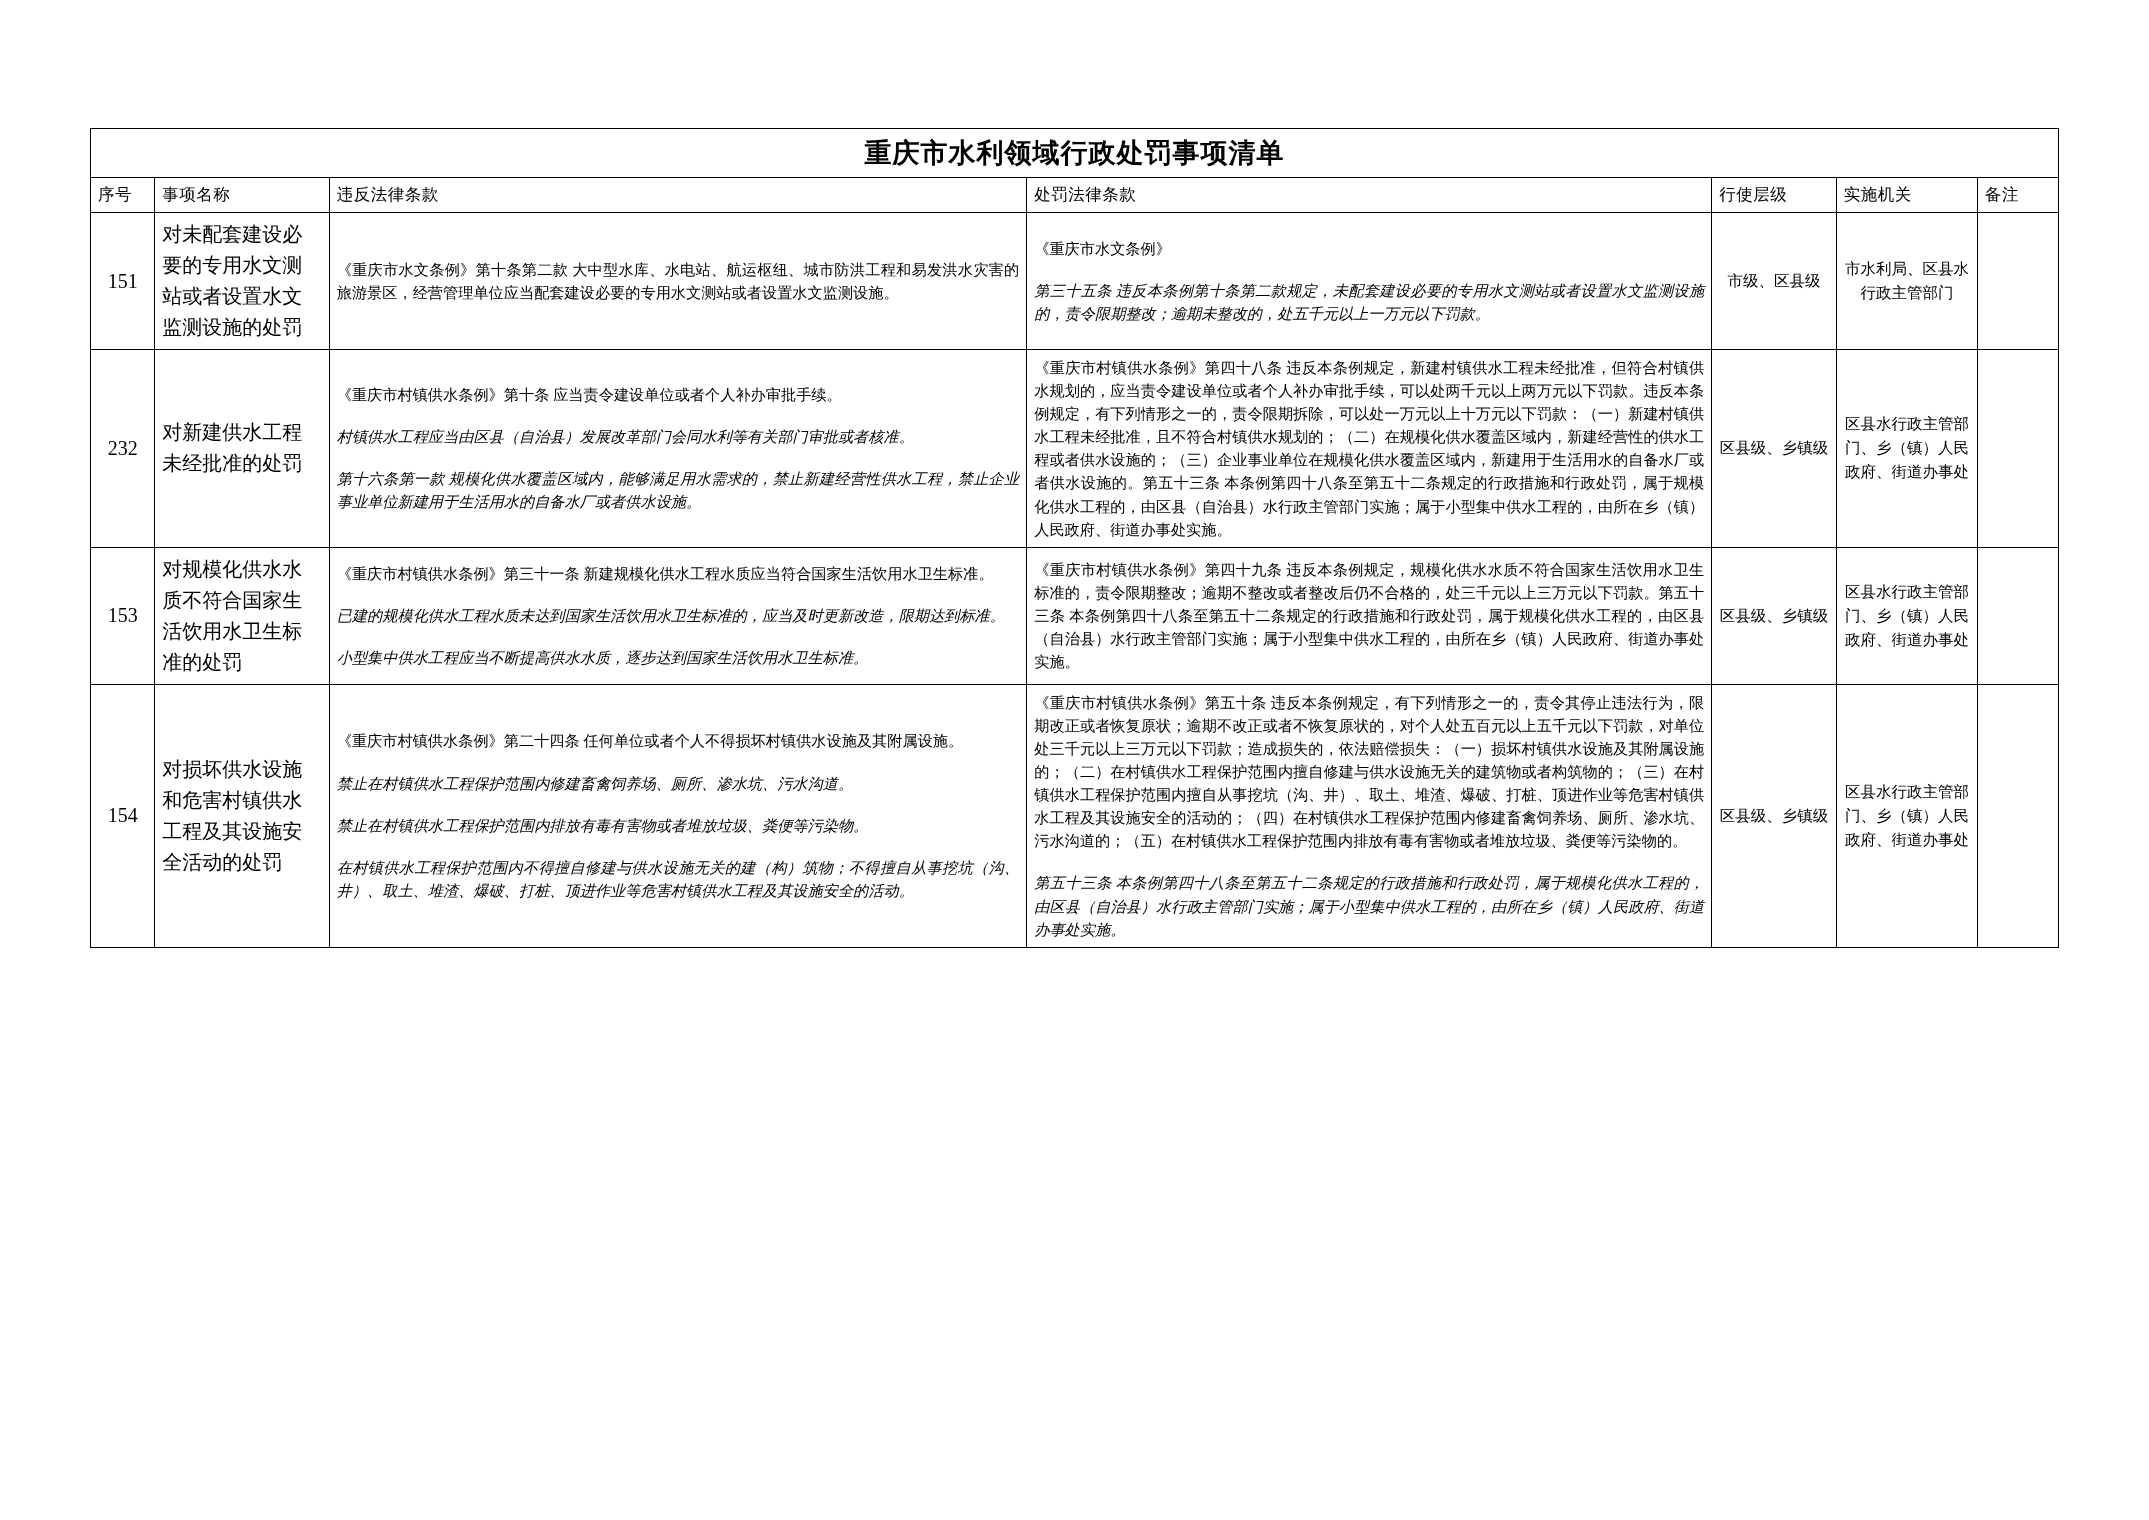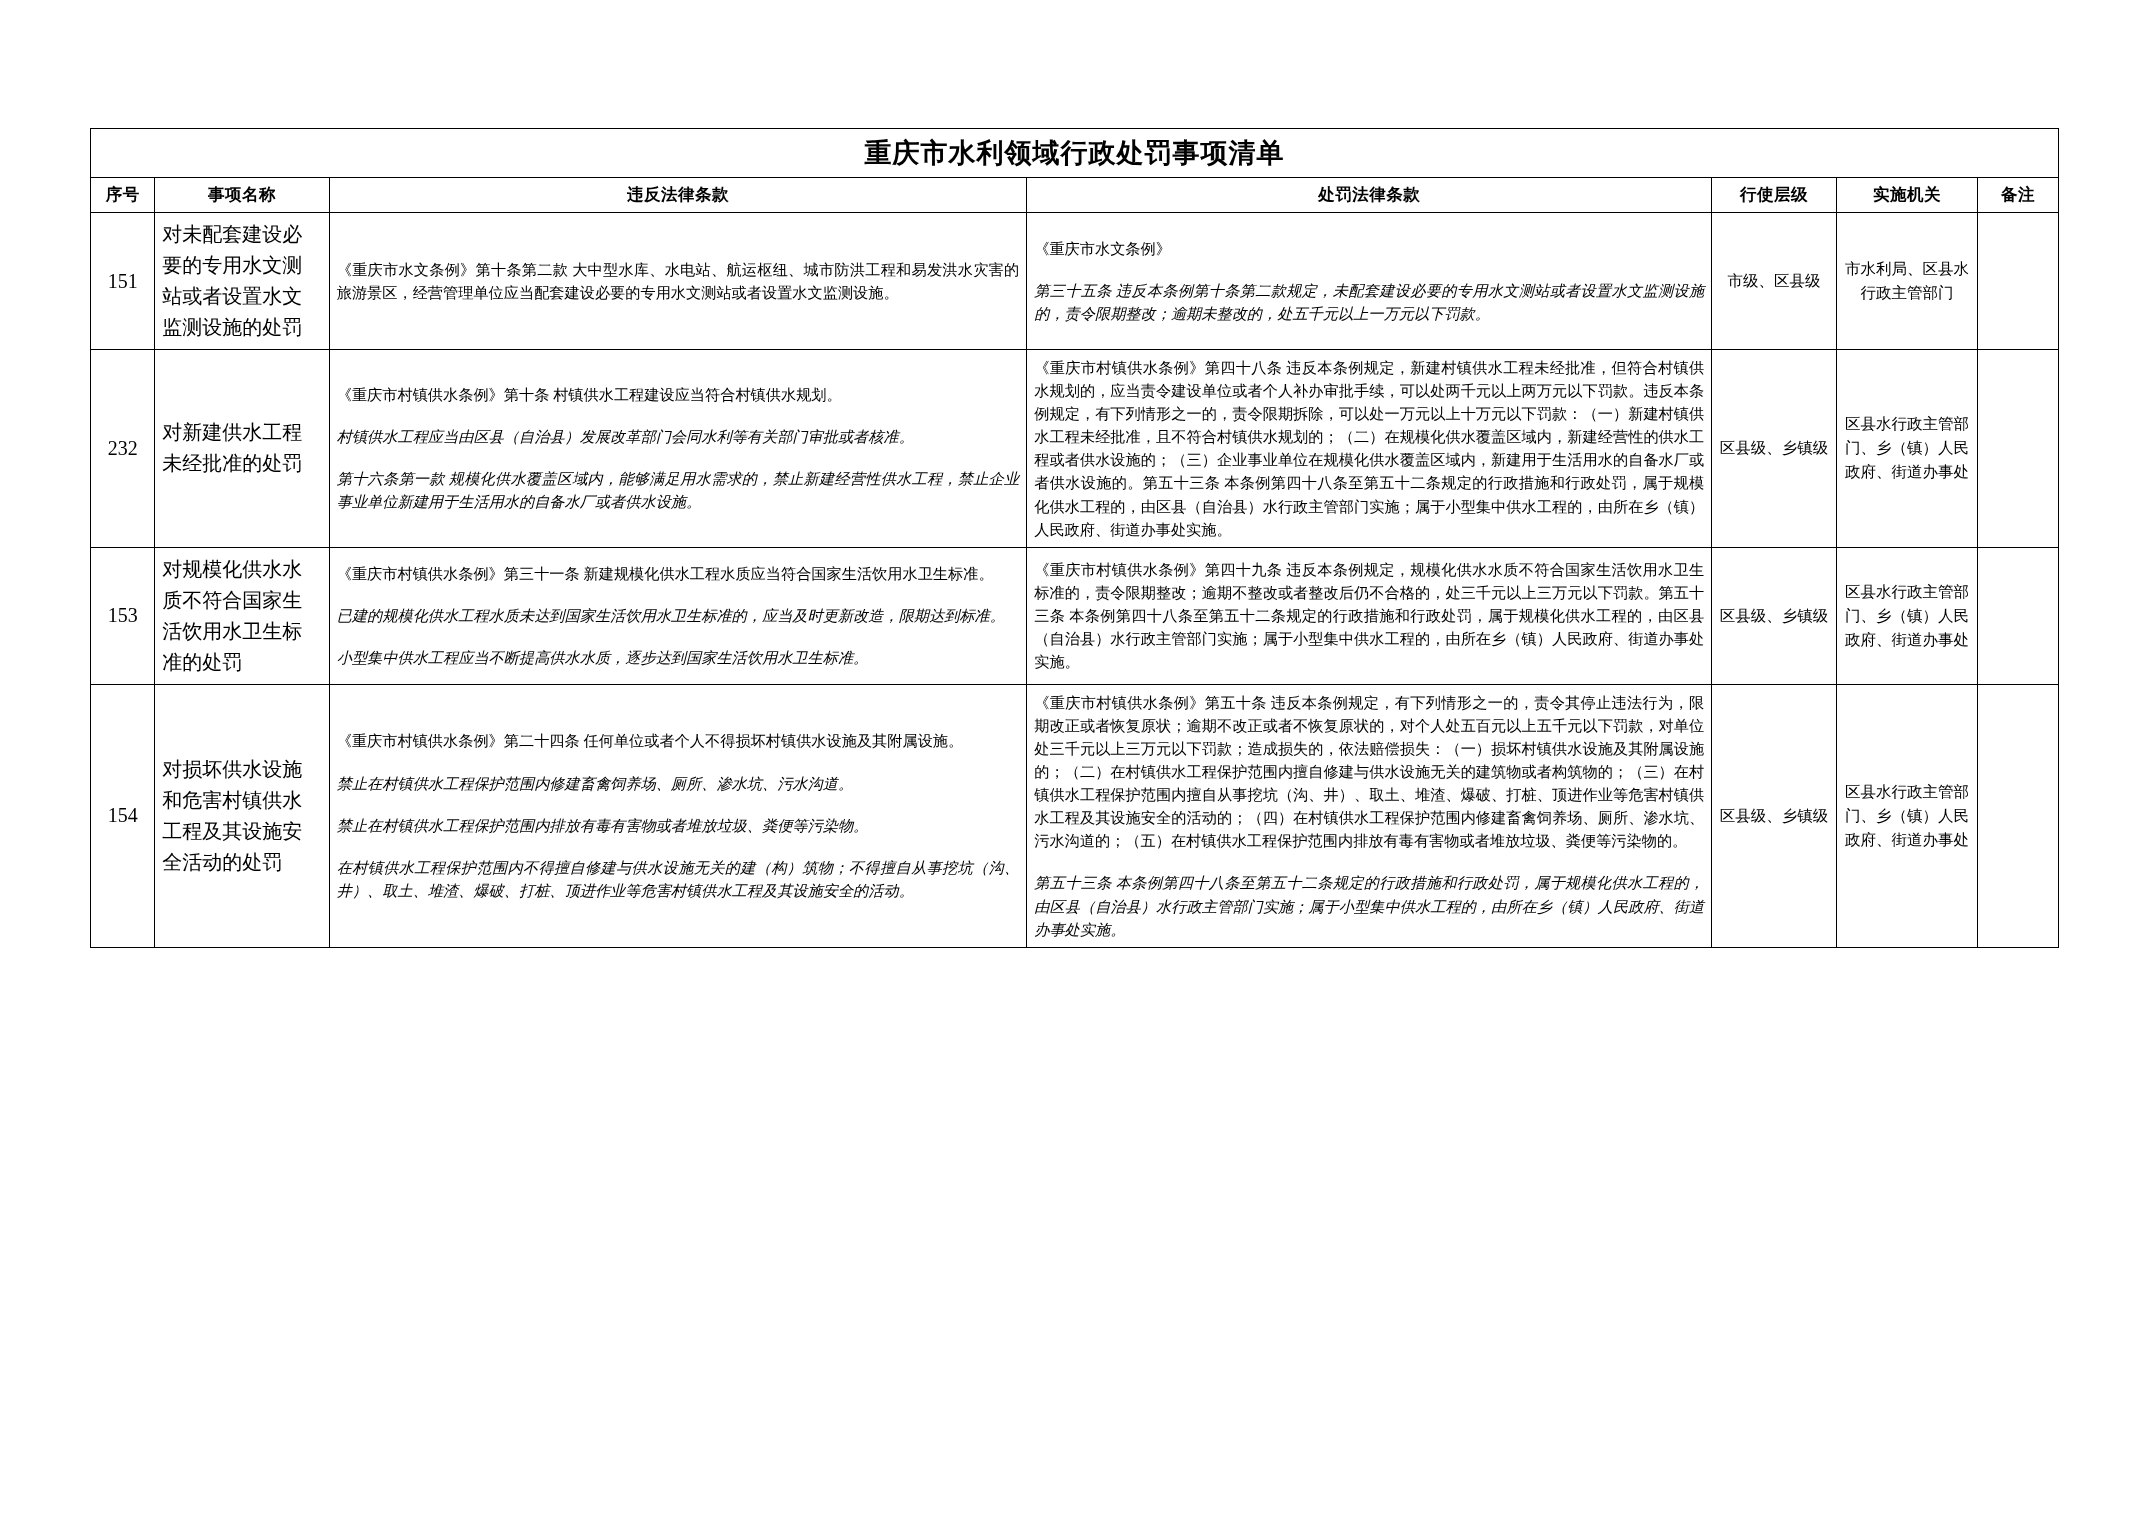--- a/index.html
+++ b/index.html
@@ -38,22 +38,22 @@
   .title-cell {
     text-align: center;
     font-size: 27px;
     font-weight: bold;
     letter-spacing: 1px;
     padding: 18px 0 20px 0;
     border-bottom: 1px solid #000000;
     margin-top: 12px;
   }
   .hdr td {
-    text-align: center;
-    font-weight: bold;
+    text-align: left;
+    font-weight: normal;
     font-size: 16.5px;
     padding: 9px 4px;
     letter-spacing: 0.5px;
   }
   .c-seq   { width: 62px; }
   .c-name  { width: 168px; }
   .c-viol  { width: 672px; }
   .c-pen   { width: 660px; }
   .c-level { width: 120px; }
   .c-org   { width: 136px; }
@@ -126,21 +126,21 @@
           </td>
           <td class="level">市级、区县级</td>
           <td class="org">市水利局、区县水行政主管部门</td>
           <td class="note"></td>
         </tr>
 
         <tr>
           <td class="seq">232</td>
           <td class="name">对新建供水工程未经批准的处罚</td>
           <td class="body">
-            <p class="para">《重庆市村镇供水条例》第十条   村镇供水工程建设应当符合村镇供水规划。</p>
+            <p class="para">《重庆市村镇供水条例》第十条   应当责令建设单位或者个人补办审批手续。</p>
             <p class="para">村镇供水工程应当由区县（自治县）发展改革部门会同水利等有关部门审批或者核准。</p>
             <p class="para">第十六条第一款  规模化供水覆盖区域内，能够满足用水需求的，禁止新建经营性供水工程，禁止企业事业单位新建用于生活用水的自备水厂或者供水设施。</p>
           </td>
           <td class="body">
             <p class="para">《重庆市村镇供水条例》第四十八条  违反本条例规定，新建村镇供水工程未经批准，但符合村镇供水规划的，应当责令建设单位或者个人补办审批手续，可以处两千元以上两万元以下罚款。违反本条例规定，有下列情形之一的，责令限期拆除，可以处一万元以上十万元以下罚款：（一）新建村镇供水工程未经批准，且不符合村镇供水规划的；（二）在规模化供水覆盖区域内，新建经营性的供水工程或者供水设施的；（三）企业事业单位在规模化供水覆盖区域内，新建用于生活用水的自备水厂或者供水设施的。第五十三条  本条例第四十八条至第五十二条规定的行政措施和行政处罚，属于规模化供水工程的，由区县（自治县）水行政主管部门实施；属于小型集中供水工程的，由所在乡（镇）人民政府、街道办事处实施。</p>
           </td>
           <td class="level">区县级、乡镇级</td>
           <td class="org">区县水行政主管部门、乡（镇）人民政府、街道办事处</td>
           <td class="note"></td>
         </tr>

